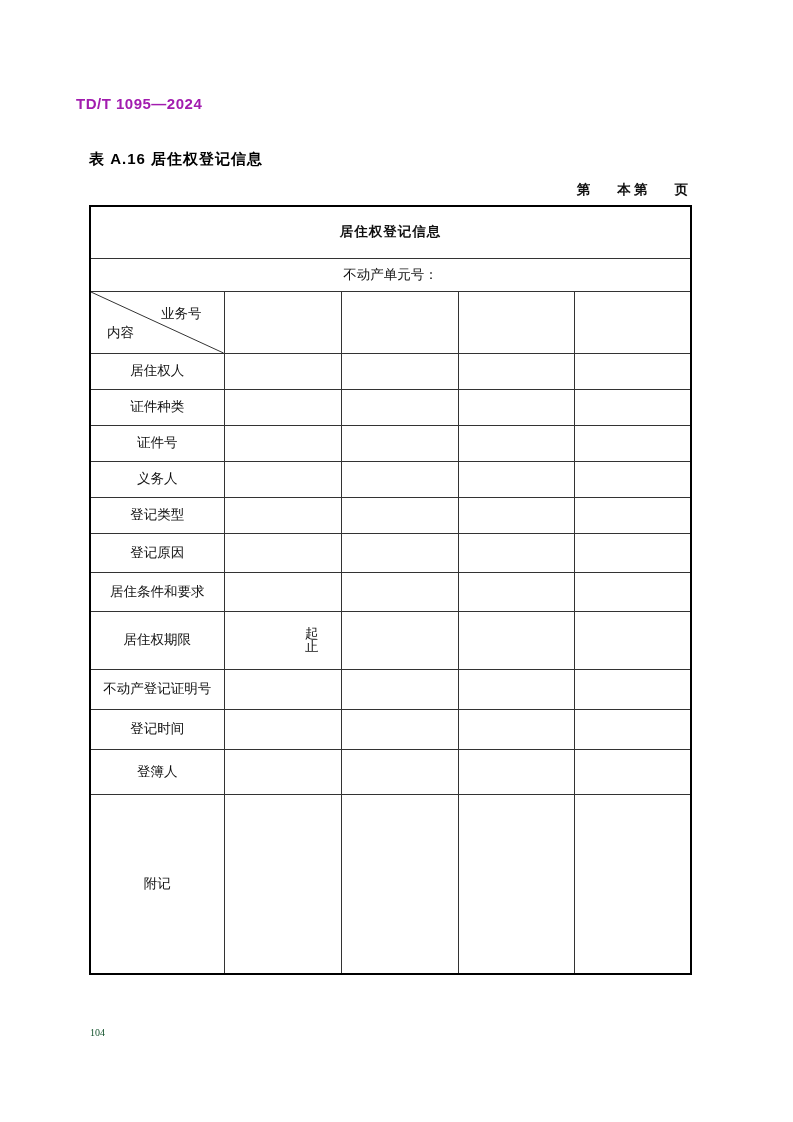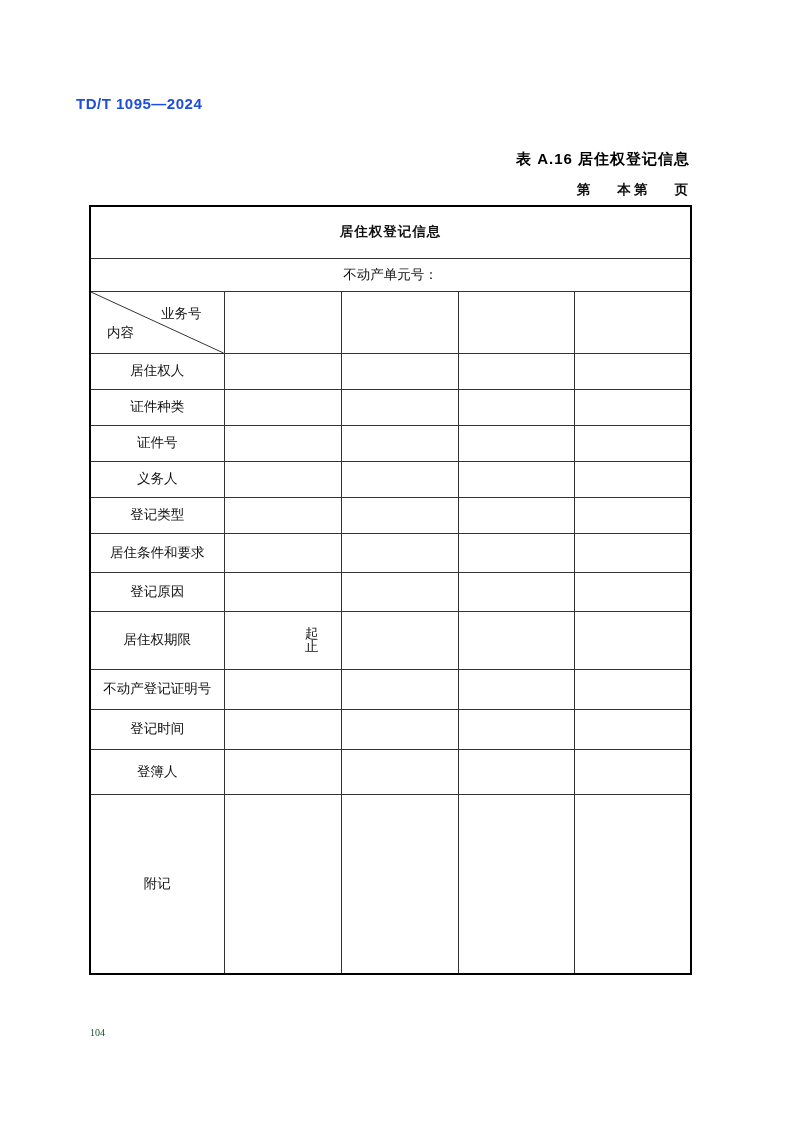--- a/index.html
+++ b/index.html
@@ -4,24 +4,24 @@
 <style>
   html,body{margin:0;padding:0;}
   body{
     width:793px;height:1122px;position:relative;background:#ffffff;
     font-family:"Liberation Serif","DejaVu Serif",serif;color:#1a1a1a;
     box-sizing:border-box;outline:1px solid #e9e9e9;overflow:hidden;
   }
   .doc-code{
     position:absolute;left:76px;top:95px;
     font-family:"Liberation Sans","DejaVu Sans",sans-serif;
-    font-size:15px;font-weight:600;letter-spacing:0.5px;color:#1d4ed8;
+    font-size:15px;font-weight:600;letter-spacing:0.5px;color:#a21caf;
   }
   .table-caption{
-    position:absolute;left:89px;top:150px;width:601px;text-align:right;
+    position:absolute;left:89px;top:150px;width:601px;text-align:left;
     font-family:"Liberation Sans","DejaVu Sans",sans-serif;
     font-size:15px;font-weight:bold;color:#000;letter-spacing:1px;
   }
   .page-indicator{
     position:absolute;left:89px;top:181px;width:599px;text-align:right;
     font-size:13.5px;color:#111;font-weight:bold;
   }
   table.form{
     position:absolute;left:89px;top:205px;width:601px;
     border-collapse:collapse;table-layout:fixed;
@@ -131,28 +131,28 @@
       <td></td>
     </tr>
     <tr class="r-std">
       <td>登记类型</td>
       <td></td>
       <td></td>
       <td></td>
       <td></td>
     </tr>
     <tr class="r-med">
-      <td>居住条件和要求</td>
+      <td>登记原因</td>
       <td></td>
       <td></td>
       <td></td>
       <td></td>
     </tr>
     <tr class="r-med">
-      <td>登记原因</td>
+      <td>居住条件和要求</td>
       <td></td>
       <td></td>
       <td></td>
       <td></td>
     </tr>
     <tr class="r-period">
       <td>居住权期限</td>
       <td class="period-cell">
         <div class="period-wrap">
           <span>起</span>

